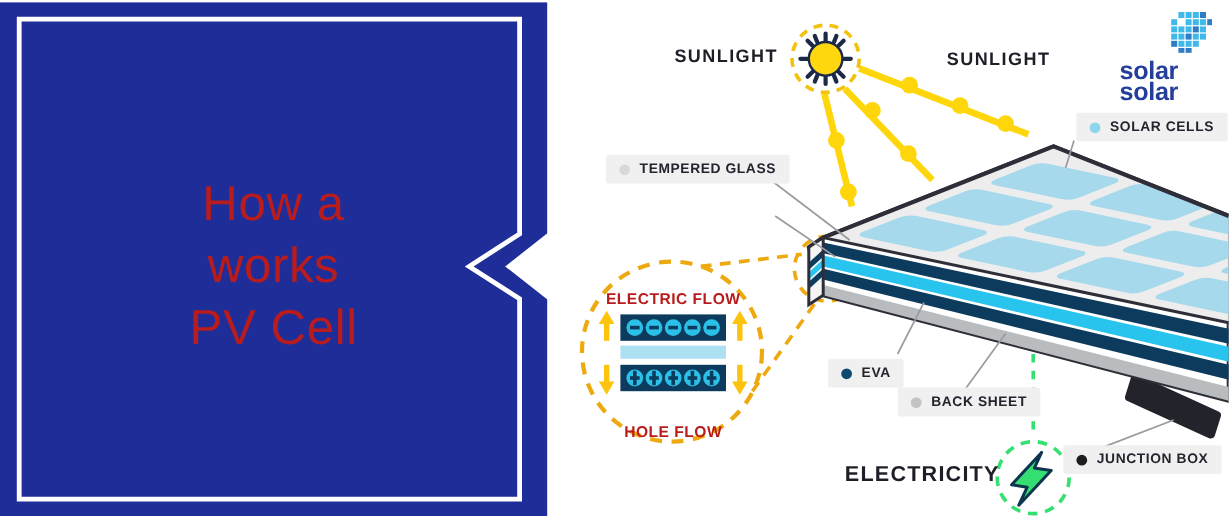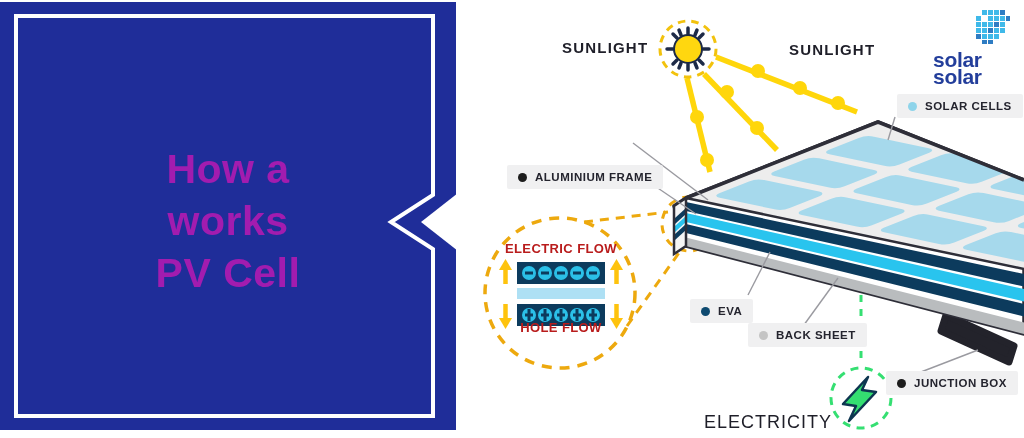--- a/index.html
+++ b/index.html
@@ -1,23 +1,23 @@
 <!DOCTYPE html>
 <html><head>
 <meta charset="utf-8">
 <style>
   html,body{margin:0;padding:0;background:#fff;}
   #stage{position:relative;width:1024px;height:438px;overflow:hidden;
          font-family:"Liberation Sans",sans-serif;background:#fff;}
   #art{position:absolute;left:0;top:0;width:1024px;height:438px;}
   .abs{position:absolute;}
-  .title{left:0;top:143px;width:456px;text-align:center;color:#a21caf;
-         font-size:41px;font-weight:bold;line-height:52px;letter-spacing:.5px;}
+  .title{left:0;top:143px;width:456px;text-align:center;color:#b91c1c;
+         font-size:41px;font-weight:normal;line-height:52px;letter-spacing:.5px;}
   .sec-label{color:#1E1E28;font-weight:bold;font-size:15px;letter-spacing:1.2px;}
-  .big-label{color:#1E1E28;font-weight:normal;font-size:18px;letter-spacing:1px;margin-top:27px;}
+  .big-label{color:#1E1E28;font-weight:bold;font-size:18px;letter-spacing:1px;}
   .flow-label{color:#b91c1c;font-weight:bold;font-size:13px;letter-spacing:.4px;
               transform:translateX(-50%);white-space:nowrap;}
   .chip{display:flex;align-items:center;gap:8px;background:#F0F0F1;
         padding:6px 11px;border-radius:2px;white-space:nowrap;}
   .chip .txt{color:#24242E;font-weight:bold;font-size:11.5px;letter-spacing:.5px;}
   .dot{width:9px;height:9px;border-radius:50%;flex:0 0 auto;}
   .dot-solarcells{background:#8ED4EA;} .dot-glass{background:#D8D8D8;}
   .dot-frame{background:#1D1D1D;} .dot-eva{background:#0E4A70;}
   .dot-backsheet{background:#C4C4C4;} .dot-junction{background:#1D1D1D;}
   .logo{left:933px;top:26px;color:#233E9B;font-weight:bold;font-size:21px;
@@ -240,34 +240,34 @@
 
   <div class="abs logo">
     <div>solar</div>
     <div>solar</div>
   </div>
 
   <div class="abs chip" style="left:897px;top:94px">
     <span class="dot dot-solarcells"></span>
     <span class="txt">SOLAR CELLS</span>
   </div>
-  <div class="abs chip" style="left:507px;top:165px">
-    <span class="dot dot-frame"></span>
-    <span class="txt">ALUMINIUM FRAME</span>
+  <div class="abs chip" style="left:505px;top:129px">
+    <span class="dot dot-glass"></span>
+    <span class="txt">TEMPERED GLASS</span>
   </div>
   <div class="abs chip" style="left:690px;top:299px">
     <span class="dot dot-eva"></span>
     <span class="txt">EVA</span>
   </div>
   <div class="abs chip" style="left:748px;top:323px">
     <span class="dot dot-backsheet"></span>
     <span class="txt">BACK SHEET</span>
   </div>
   <div class="abs chip" style="left:886px;top:371px">
     <span class="dot dot-junction"></span>
     <span class="txt">JUNCTION BOX</span>
   </div>
 
   <div class="abs flow-label" style="left:561px;top:241px">ELECTRIC FLOW</div>
-  <div class="abs flow-label" style="left:561px;top:320px">HOLE FLOW</div>
+  <div class="abs flow-label" style="left:561px;top:352px">HOLE FLOW</div>
 
   <div class="abs big-label" style="left:704px;top:385px">ELECTRICITY</div>
 </div>
 
 </body></html>

